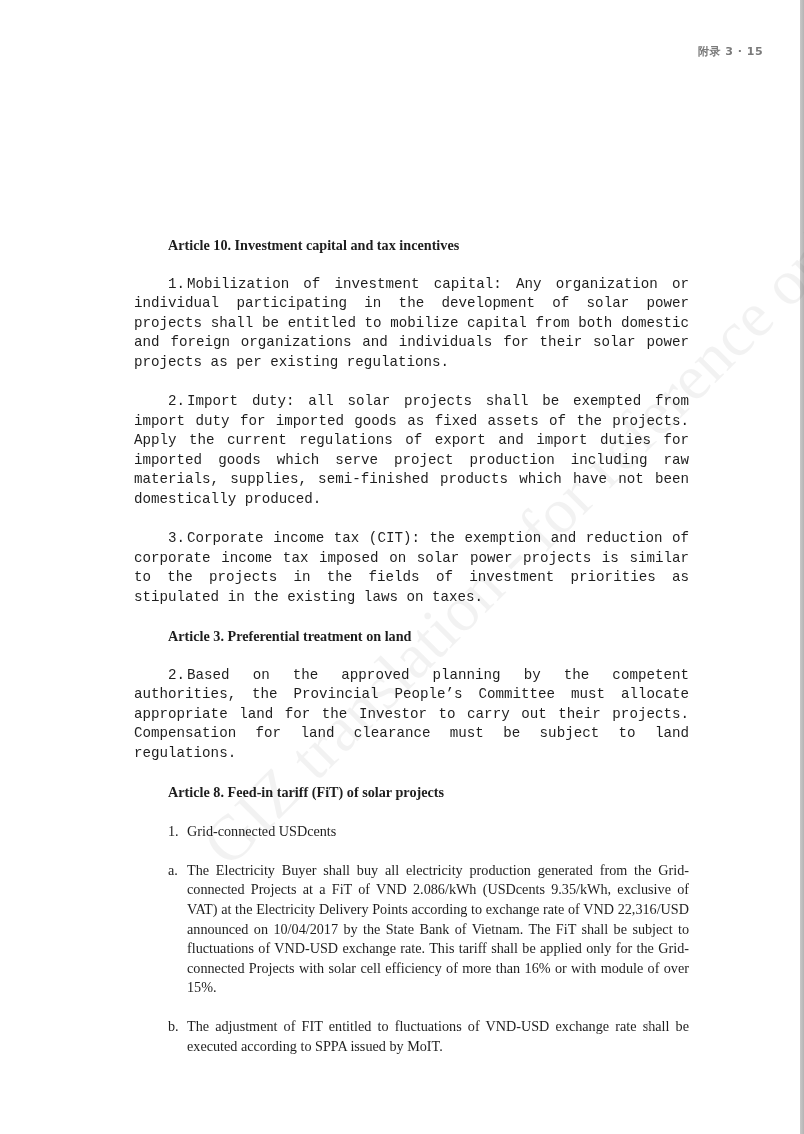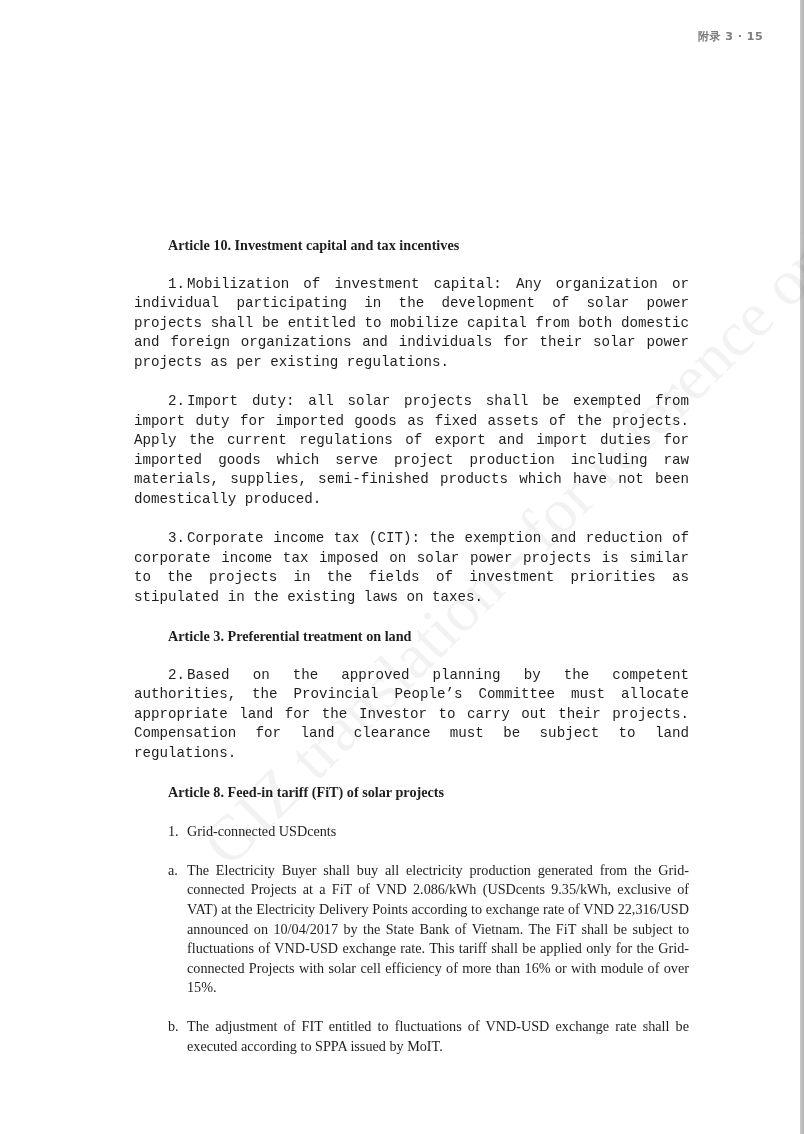--- a/index.html
+++ b/index.html
@@ -7,21 +7,21 @@
     width: 804px; height: 1134px; position: relative; overflow: hidden;
     background: #ffffff;
     font-family: "Liberation Serif", "DejaVu Serif", serif;
     color: #1e1e1e;
   }
   .edge-bar {
     position: absolute; top: 0; right: 0; width: 4px; height: 1134px;
     background: linear-gradient(to right, #c8c8c8, #b4b4b4);
   }
   .running-header {
-    position: absolute; top: 29px; left: 698px;
+    position: absolute; top: 44px; left: 698px;
     font-family: "DejaVu Sans", sans-serif; font-size: 11px; font-weight: bold;
     color: #7a7a7a; letter-spacing: 0.5px; white-space: nowrap;
   }
   .watermark {
     position: absolute; left: 112px; top: 570px; width: 700px;
     transform: rotate(-45deg); transform-origin: 50% 50%;
     font-family: "Liberation Serif", serif; font-size: 64px;
     color: rgba(0,0,0,0.05); white-space: nowrap; pointer-events: none;
     text-align: center;
   }

